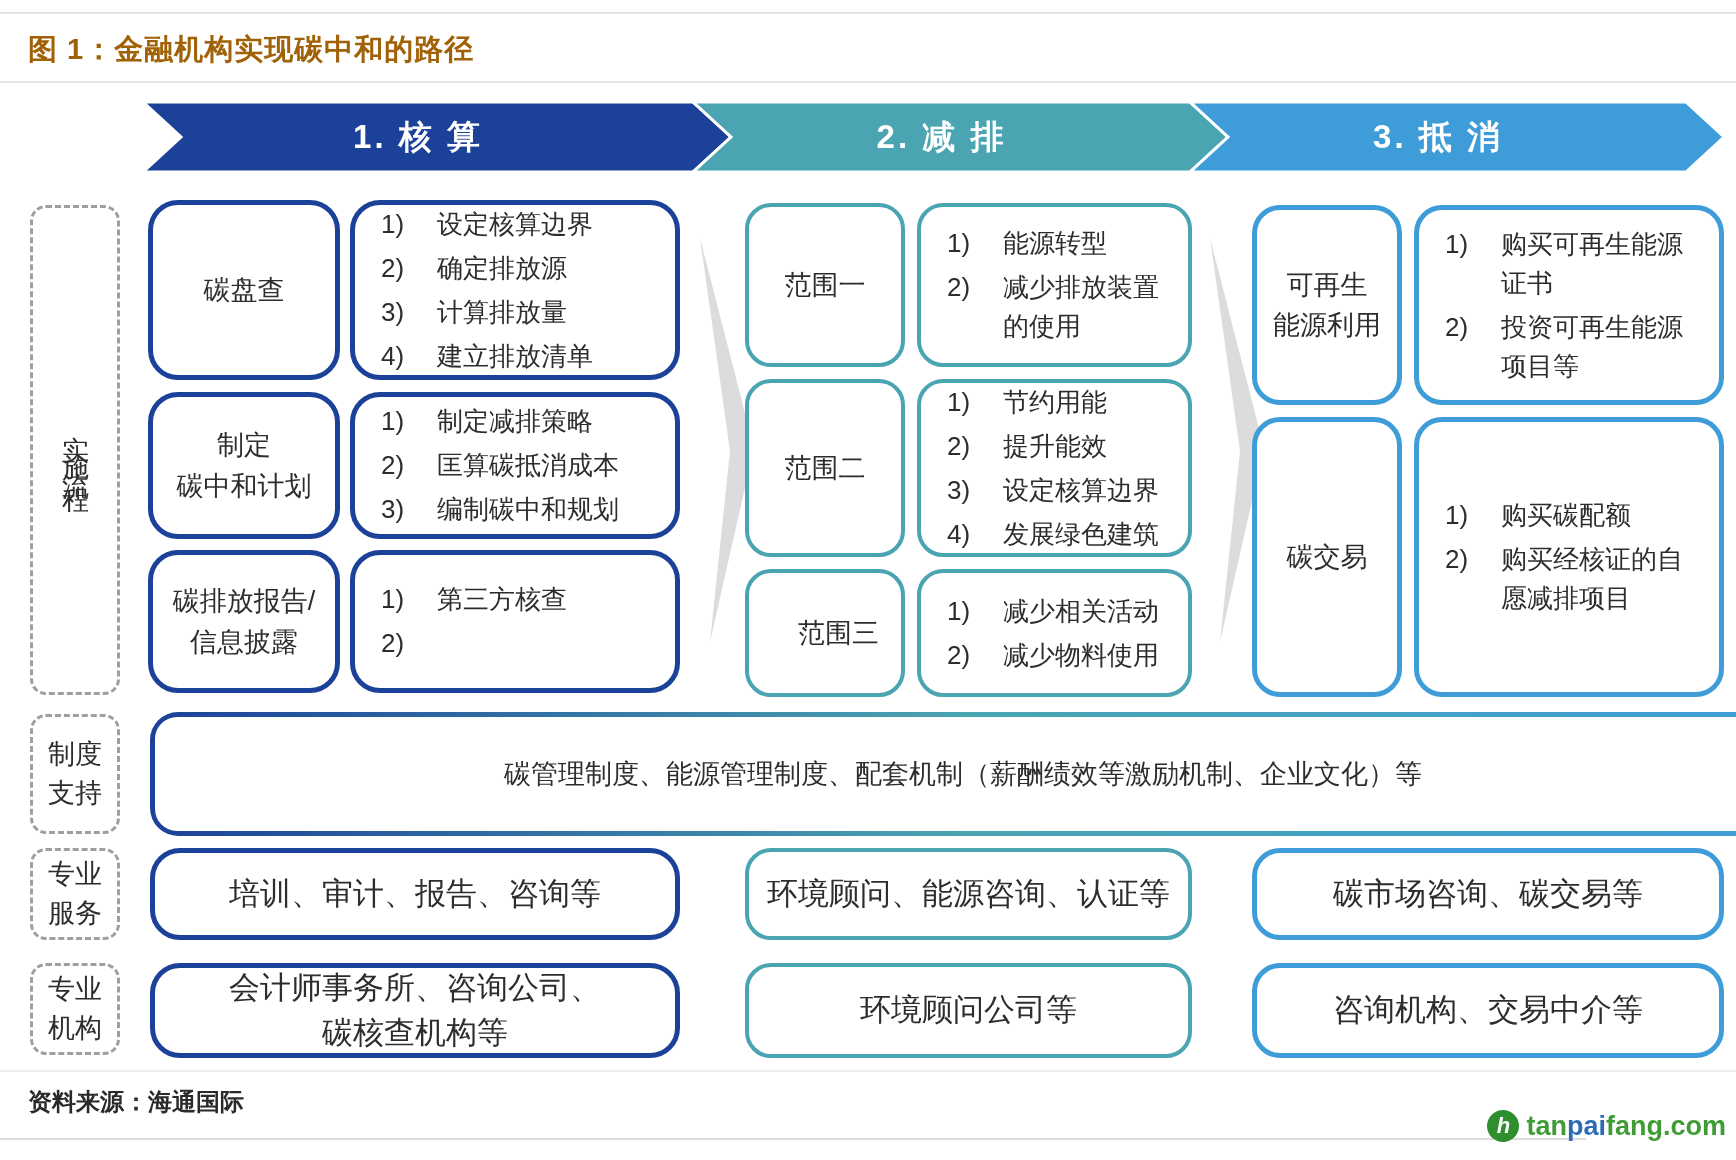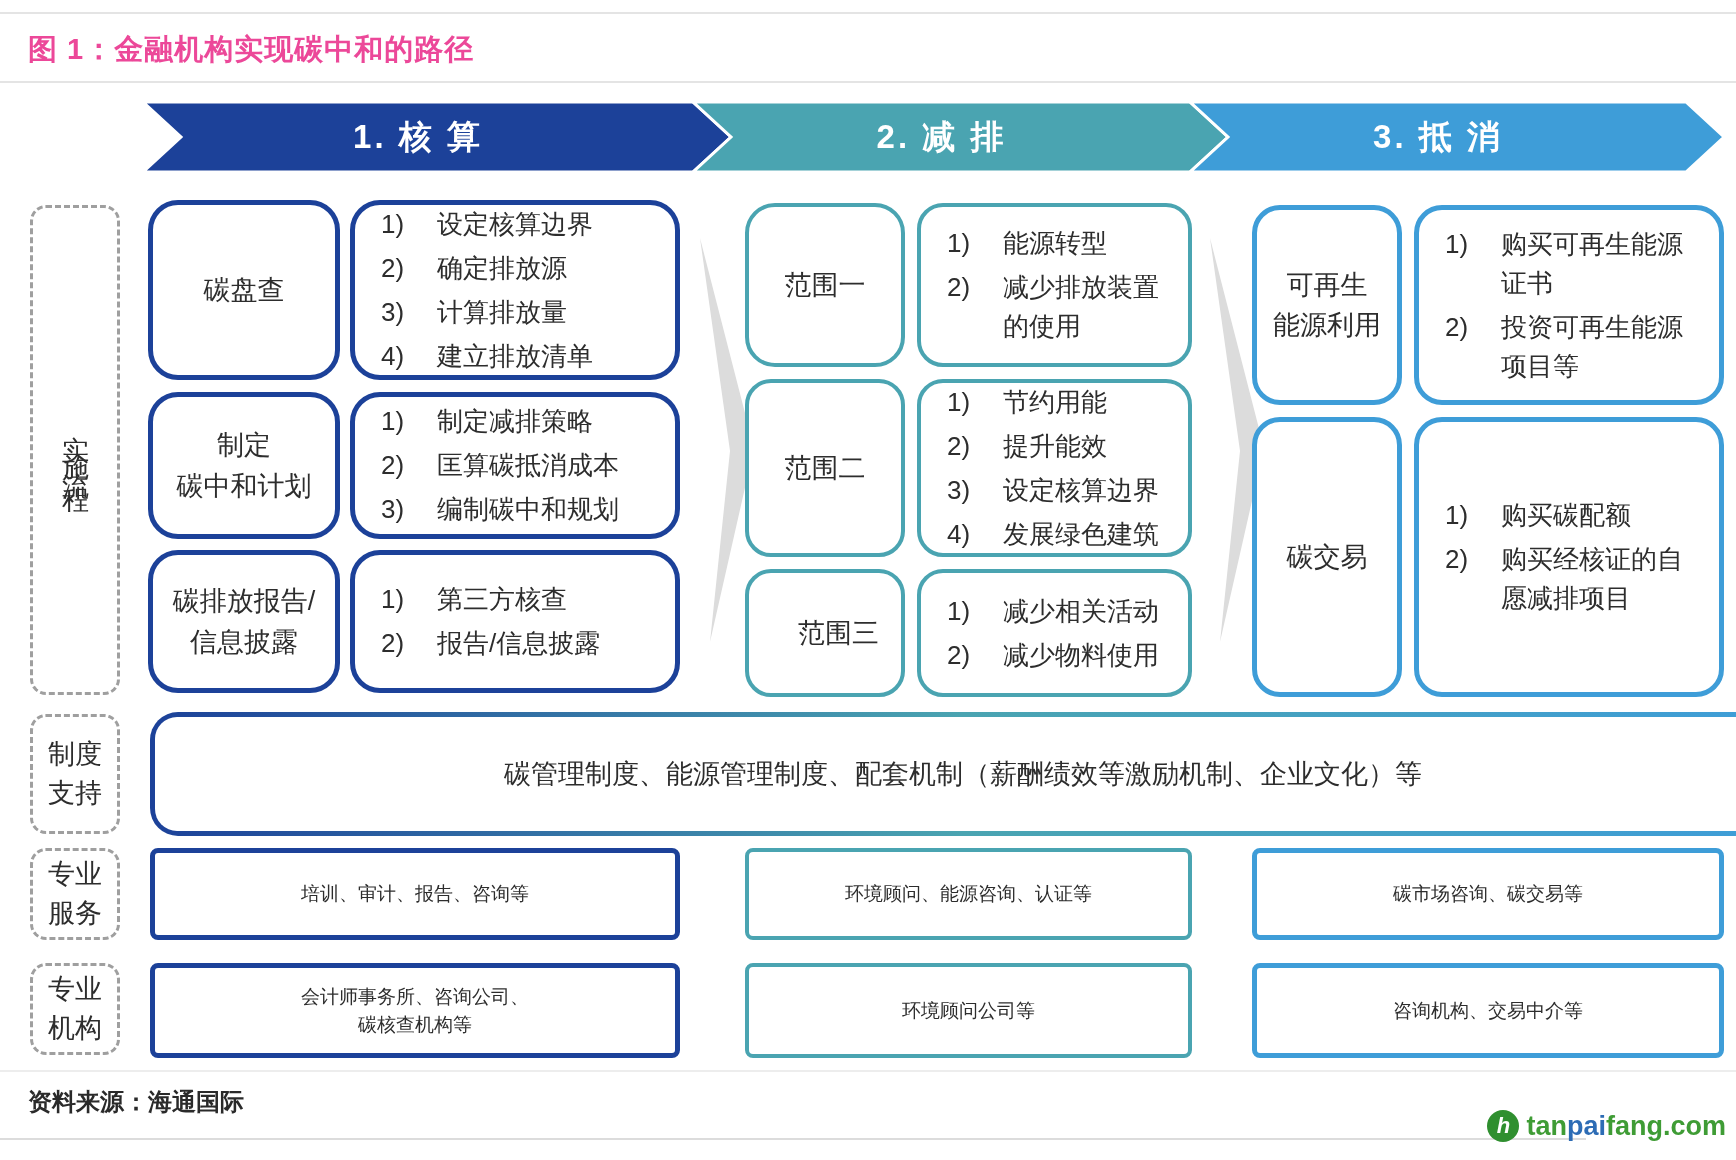--- a/index.html
+++ b/index.html
@@ -1,19 +1,19 @@
 <!DOCTYPE html>
 <html><head>
 <meta charset="utf-8">
 <style>
   html,body{margin:0;padding:0;background:#fff;}
   body{font-family:"Liberation Sans","DejaVu Sans",sans-serif;color:#333;}
   #stage{position:relative;width:1736px;height:1160px;background:#fff;overflow:hidden;}
   .hline{position:absolute;height:2px;background:#e4e4e4;}
-  .title{position:absolute;left:28px;top:30px;font-size:29px;font-weight:700;color:#ec4899;letter-spacing:1px;}
+  .title{position:absolute;left:28px;top:30px;font-size:29px;font-weight:700;color:#a16207;letter-spacing:1px;}
   
   .hdr-svg{position:absolute;left:0;top:102px;}
   .stage-label{position:absolute;top:102px;height:70px;line-height:70px;text-align:center;
     color:#fff;font-size:33px;font-weight:700;letter-spacing:3px;}
   
   .side{position:absolute;border:3px dashed #9f9f9f;border-radius:16px;display:flex;align-items:center;justify-content:center;
     font-size:27px;color:#2d2d2d;text-align:center;line-height:1.45;white-space:pre-line;box-sizing:border-box;}
   .side.vert span{writing-mode:vertical-rl;letter-spacing:18px;line-height:1;}
   
   .lbox,.dbox{position:absolute;box-sizing:border-box;background:#fff;}
@@ -27,21 +27,21 @@
   .item .num{width:56px;flex:0 0 56px;}
   .item .txt{flex:1;white-space:pre-line;}
   
   .blade{position:absolute;}
   
   .gradbar{position:absolute;left:150px;top:712px;width:1626px;height:124px;border-radius:28px;
     background:linear-gradient(90deg,#1c4199,#4aa4b1,#3e9dd8);padding:5px;box-sizing:border-box;}
   .gradbar .inner{width:100%;height:100%;background:#fff;border-radius:22px;display:flex;align-items:center;justify-content:center;
     font-size:27px;color:#2d2d2d;}
   .rowbox{position:absolute;box-sizing:border-box;background:#fff;display:flex;align-items:center;justify-content:center;
-    text-align:center;font-size:19px;line-height:1.45;color:#2d2d2d;white-space:pre-line;border-radius:8px;}
+    text-align:center;font-size:31px;line-height:1.45;color:#2d2d2d;white-space:pre-line;}
   .source{position:absolute;left:28px;top:1086px;font-size:24px;font-weight:600;color:#2a2a2a;}
   .logo{position:absolute;right:10px;top:1110px;display:flex;align-items:center;gap:7px;}
   .logo .badge{width:32px;height:32px;border-radius:50%;background:#2f8f2f;color:#fff;font-weight:700;font-style:italic;
     font-size:22px;display:flex;align-items:center;justify-content:center;}
   .logo .wordmark{font-size:27px;font-weight:700;letter-spacing:0px;}
   .lg-green{color:#3f9c35;} .lg-blue{color:#2d6cb5;}
 </style>
 </head>
 <body>
 
@@ -112,29 +112,28 @@
 
   <div class="lbox b-navy" style="left:148px;top:550px;width:192px;height:143px;">碳排放报告/
 信息披露</div>
   <div class="dbox b-navy" style="left:350px;top:550px;width:330px;height:143px;">
       <div class="item">
         <span class="num">1)</span>
         <span class="txt">第三方核查</span>
       </div>
       <div class="item">
         <span class="num">2)</span>
-        <span class="txt">报告/信息披露</span>
       </div>
     </div>
 
   <svg class="blade" style="left:688px;top:238px;" width="66" height="404">
     <polygon points="12,0 66,210 22,404 42,213" fill="#dcdcdc"></polygon>
   </svg>
 
-  <div class="lbox b-teal" style="left:745px;top:203px;width:160px;height:164px;border-radius:30px;">范围一</div>
+  <div class="lbox b-teal" style="left:745px;top:203px;width:160px;height:164px;">范围一</div>
   <div class="dbox b-teal" style="left:917px;top:203px;width:275px;height:164px;">
       <div class="item">
         <span class="num">1)</span>
         <span class="txt">能源转型</span>
       </div>
       <div class="item">
         <span class="num">2)</span>
         <span class="txt">减少排放装置
 的使用</span>
       </div>

